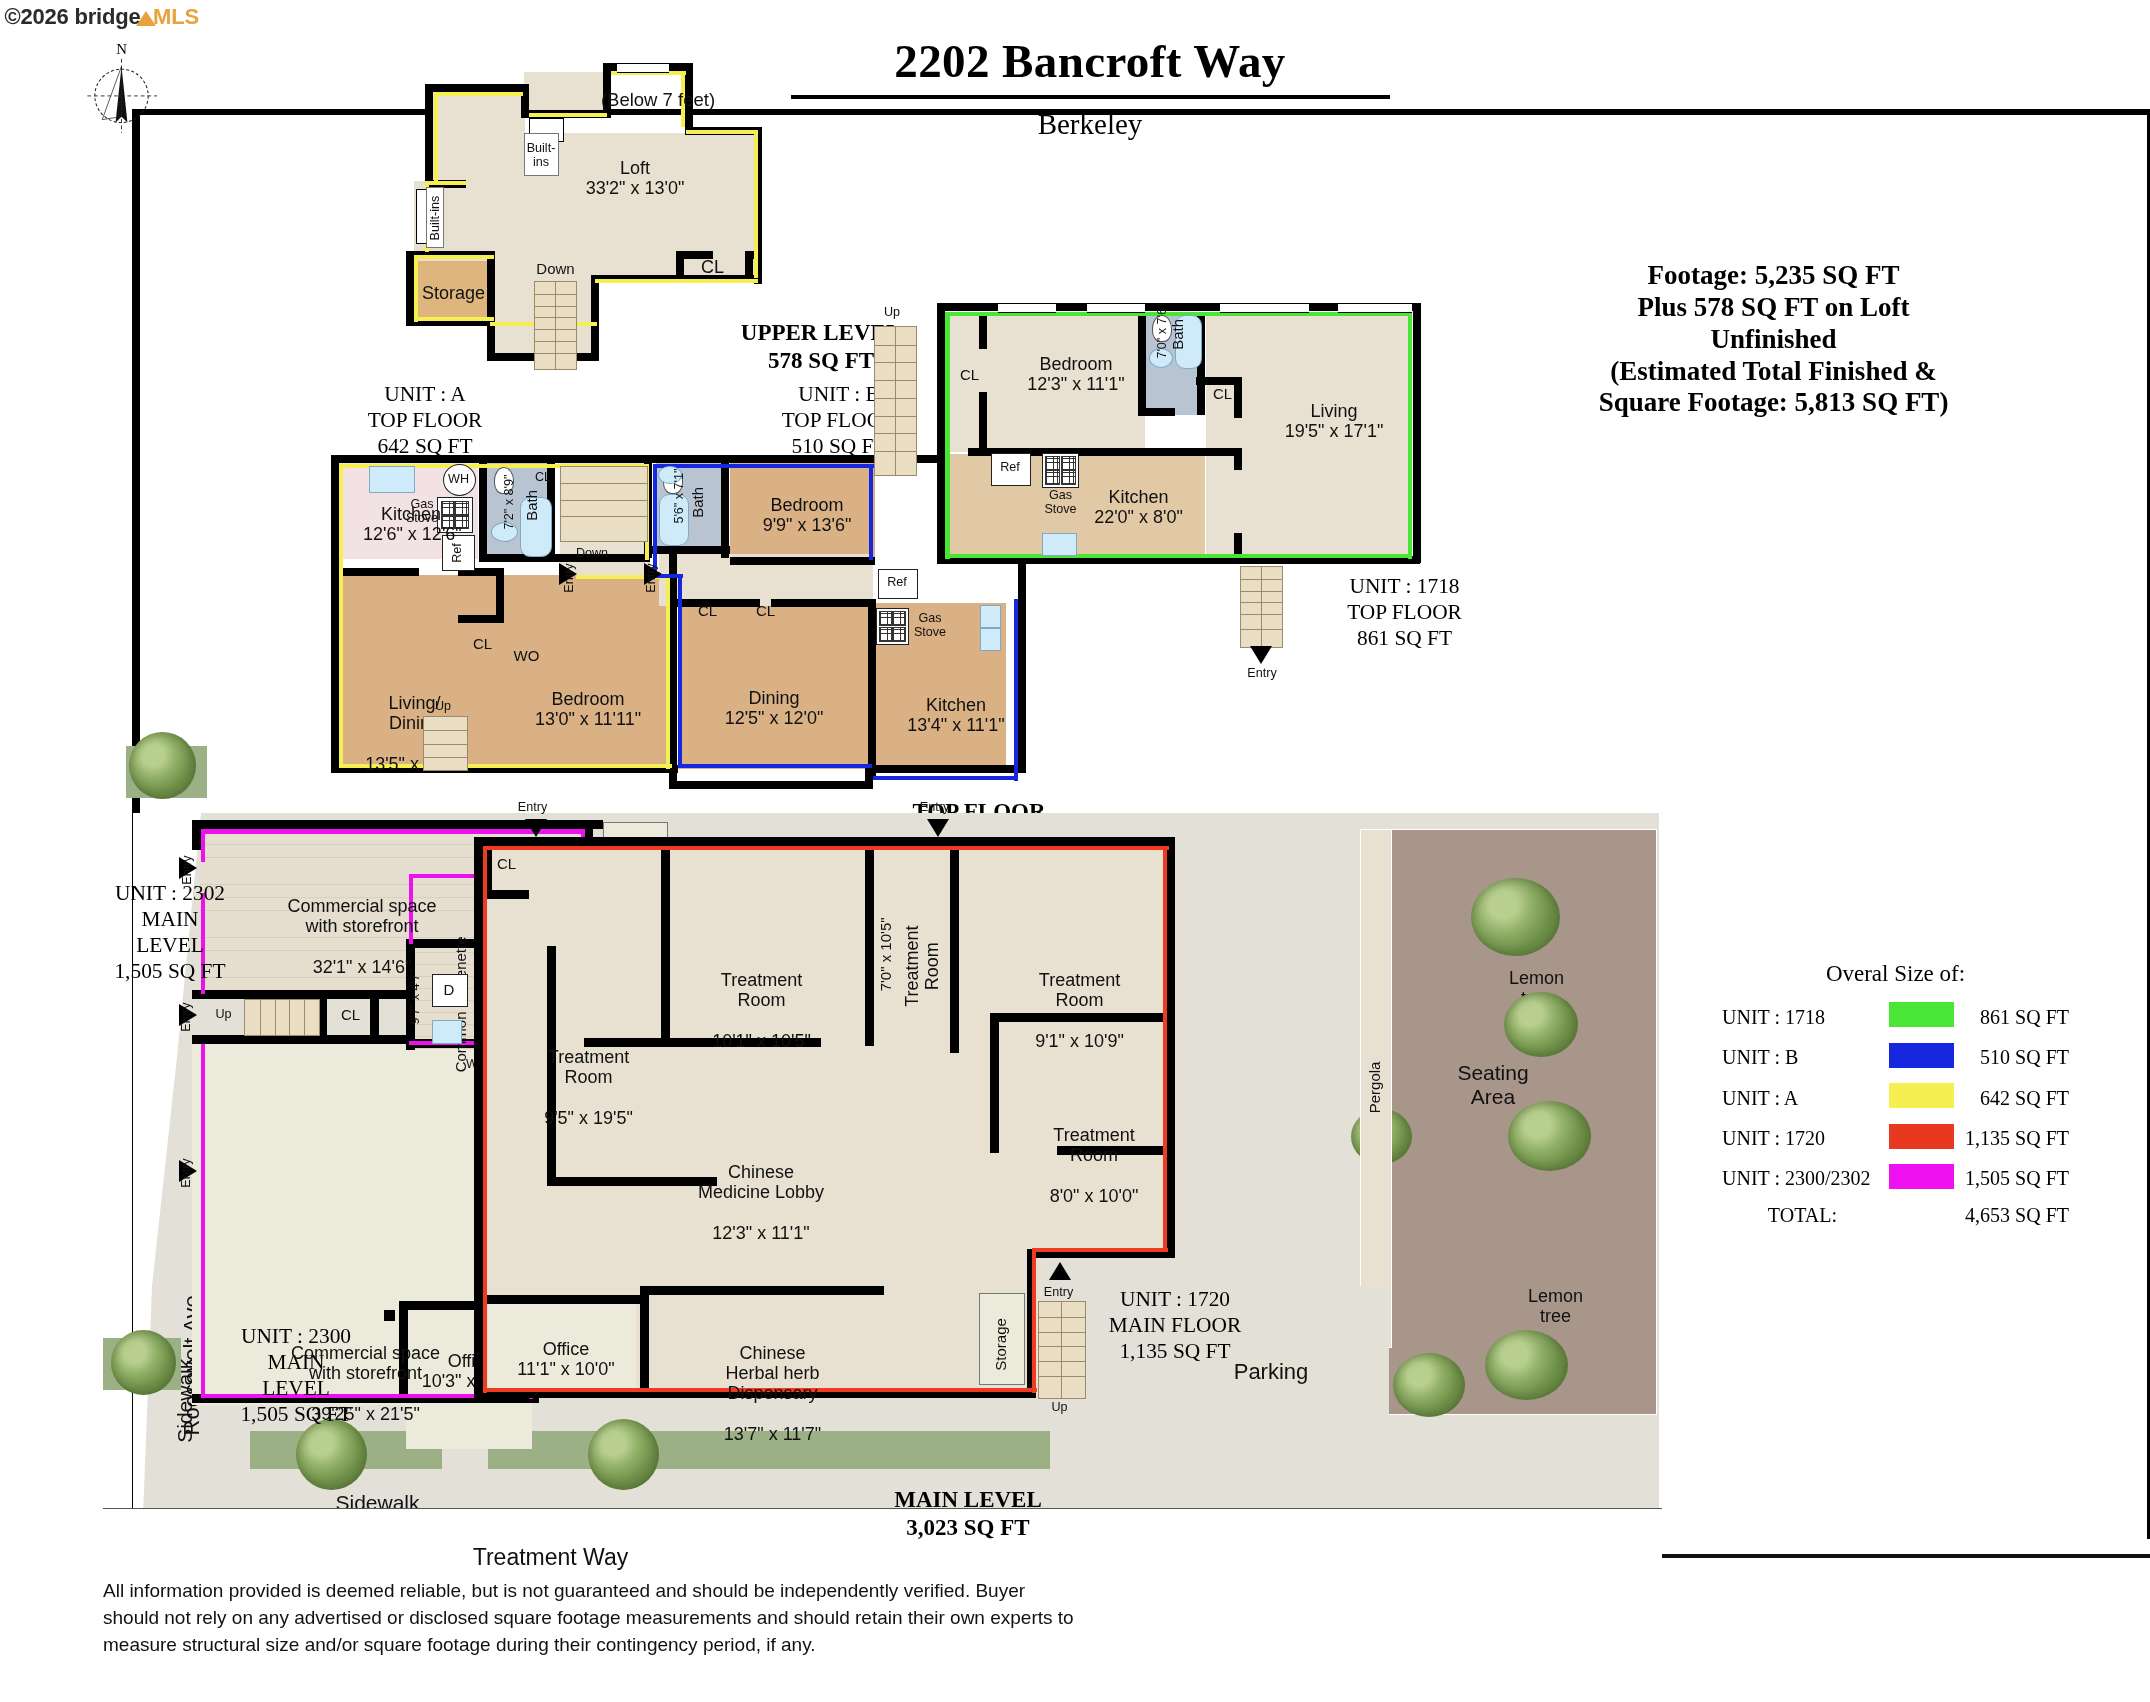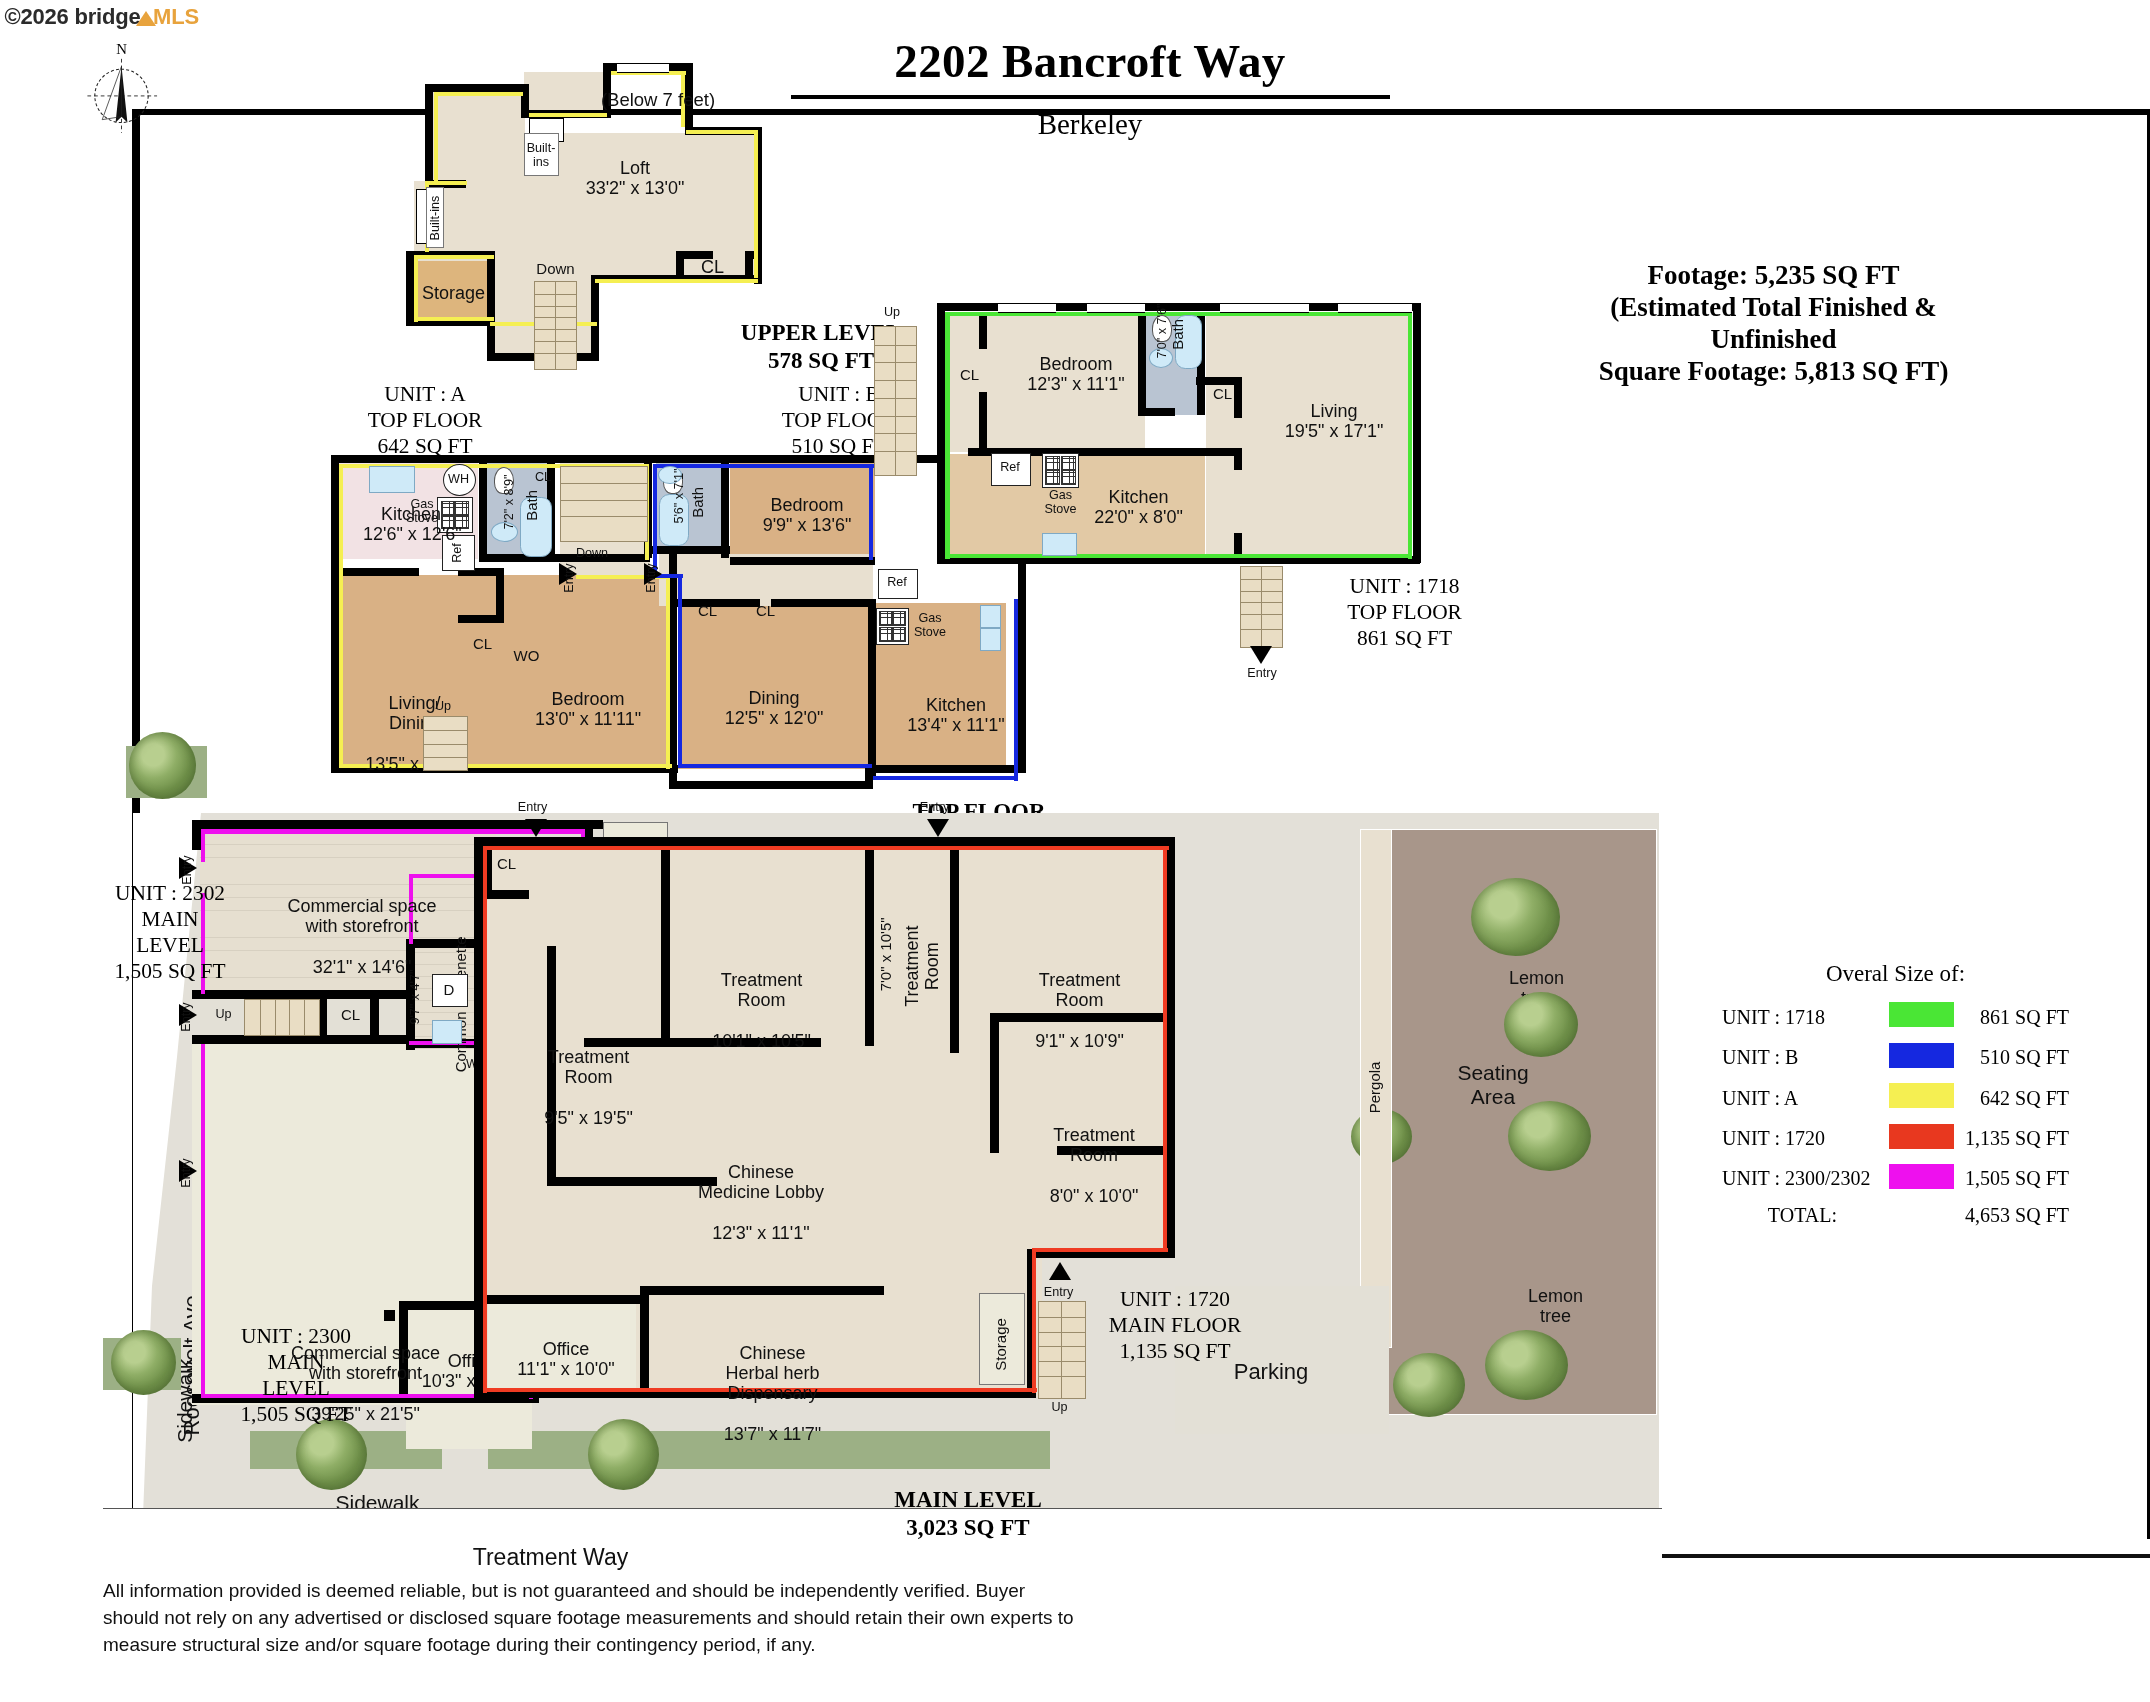--- a/index.html
+++ b/index.html
@@ -109,22 +109,23 @@
     <polygon points="56,34 56,102 30,106" fill="none" stroke="#222" stroke-width="1"></polygon>
   </svg>
 </div>
 
 <div class="abs ctr serif" id="title">2202 Bancroft Way</div>
 <div class="abs" id="title-rule"></div>
 <div class="abs ctr serif" id="subtitle">Berkeley</div>
 
 <div class="abs ctr serif" id="summary">
   <div>Footage: 5,235 SQ FT</div>
+  <div>Plus 578 SQ FT on Loft</div>
+  <div>Unfinished</div>
   <div>(Estimated Total Finished &amp;</div>
-  <div>Unfinished</div>
   <div>Square Footage: 5,813 SQ FT)</div>
 </div>
 
 <div class="abs" style="left:384px;top:63px;width:517px;height:310px;">
 
   <div class="room fl-beige" style="left:46px;top:28px;width:95px;height:170px;"></div>
   <div class="room fl-beige" style="left:140px;top:9px;width:85px;height:44px;"></div>
   <div class="room fl-beige" style="left:111px;top:70px;width:260px;height:148px;"></div>
   <div class="room fl-beige" style="left:30px;top:118px;width:30px;height:80px;"></div>
   <div class="room fl-storage" style="left:30px;top:198px;width:80px;height:59px;"></div>

